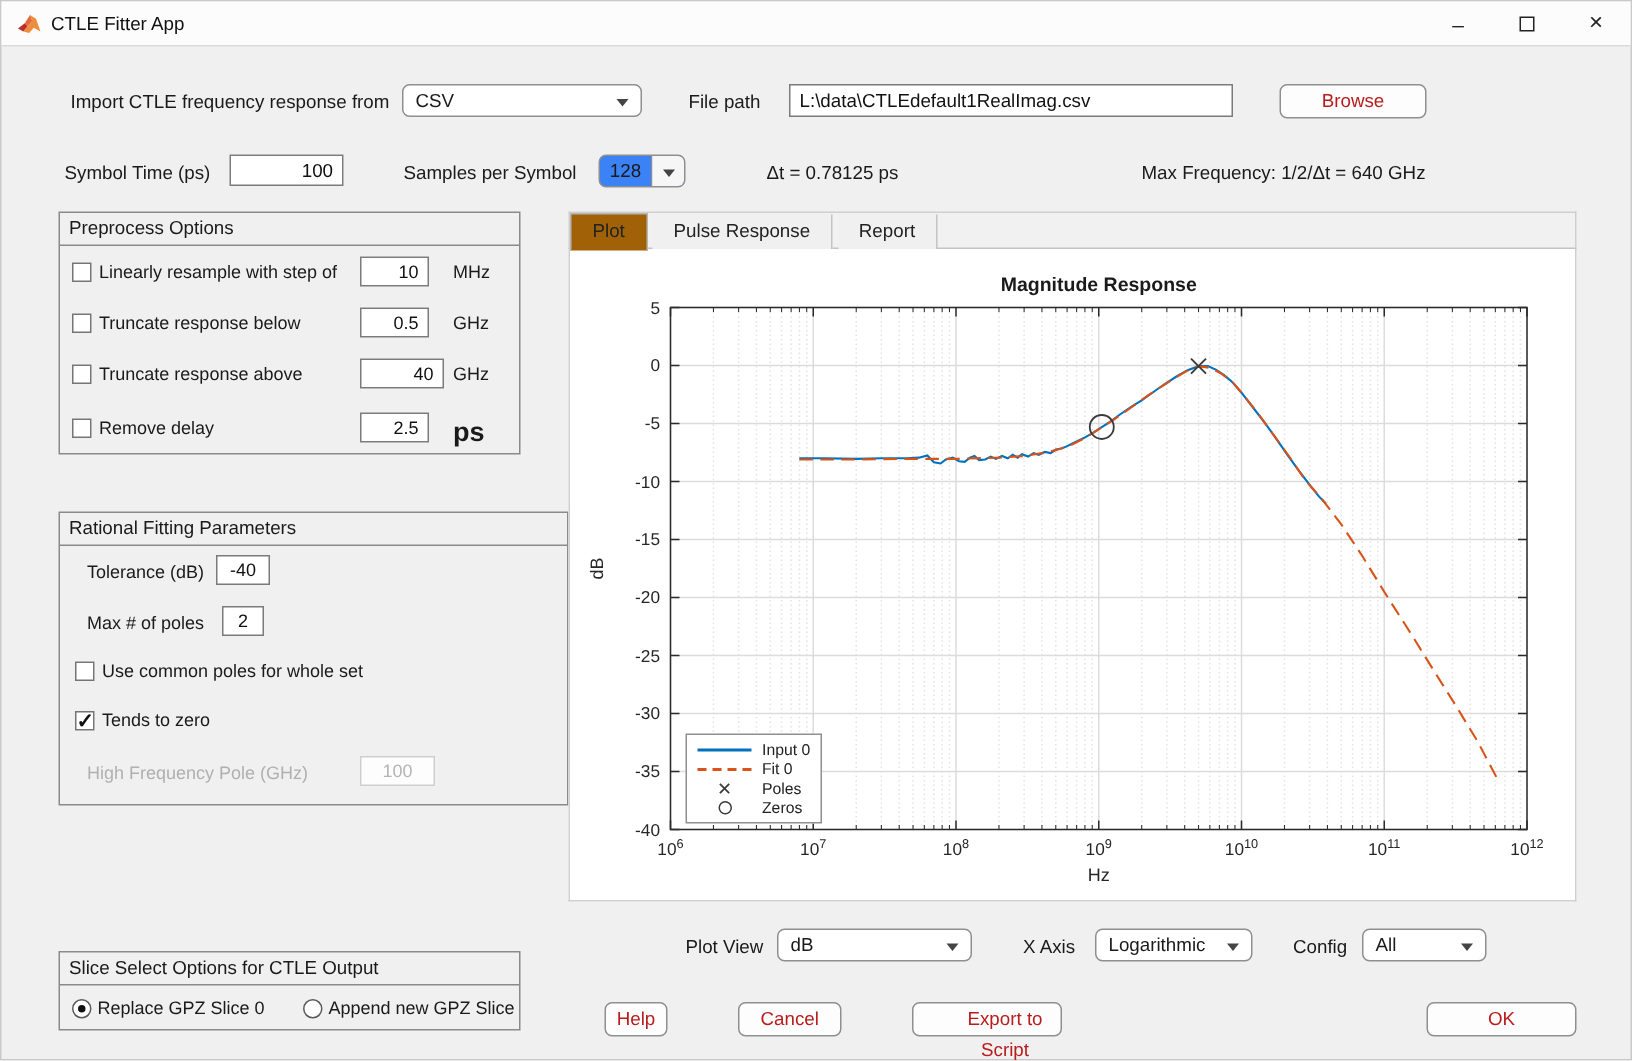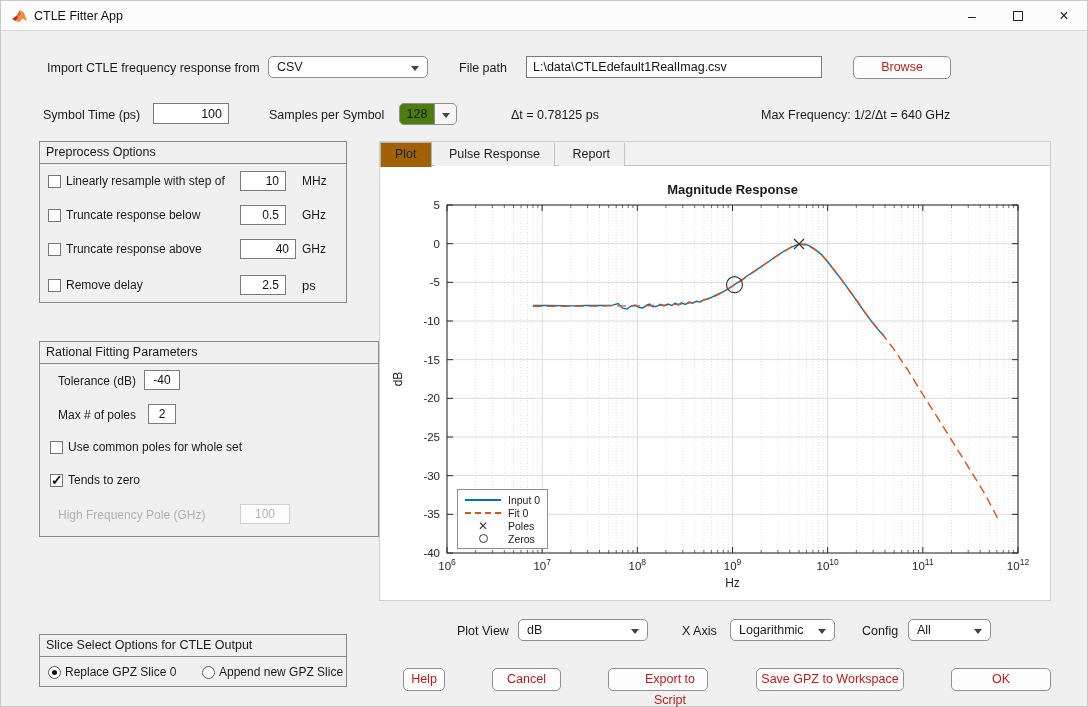--- a/index.html
+++ b/index.html
@@ -20,21 +20,21 @@
   
   .lbl { position:absolute; white-space:nowrap; }
   .readout { position:absolute; white-space:nowrap; }
   .txtinput { position:absolute; background:#fff; border:1px solid #7b7b7b; font-family:"Liberation Sans",sans-serif; font-size:12.5px; color:#111; padding:0 6px; }
   .txtinput.right { text-align:right; }
   .txtinput.center { text-align:center; padding:0 2px; }
   .txtinput.disabled { border-color:#cfcfcf; color:#b4b4b4; background:#fdfdfd; }
   .btn { position:absolute; height:23px; background:#fdfdfd; border:1px solid #8f8f8f; border-radius:5px; text-align:center; line-height:21px; font-size:12.5px; color:#b91c1c; cursor:pointer; }
   .dropdown { position:absolute; height:22px; background:#fff; border:1px solid #8f8f8f; border-radius:5px; line-height:20px; padding:0 22px 0 8px; cursor:pointer; }
   .dropdown .arr, .combo .arr { position:absolute; right:8px; top:9px; width:0; height:0; border-left:4px solid transparent; border-right:4px solid transparent; border-top:5px solid #444; }
-  .combo { position:absolute; height:22px; border:1px solid #8f8f8f; border-radius:5px; background:#4d7c0f; display:flex; cursor:pointer; }
+  .combo { position:absolute; height:22px; border:1px solid #8f8f8f; border-radius:5px; background:#3b82f6; display:flex; cursor:pointer; }
   .combo .val { width:34px; text-align:center; line-height:20px; }
   .combo .arrcell { width:22px; border-left:1px solid #8f8f8f; background:#f6f6f6; border-radius:0 4px 4px 0; position:relative; }
   .combo .arrcell .arr { right:6px; }
 
   .panel { position:absolute; border:1px solid #8a8a8a; background:#f0f0f0; }
   .panel .ptitle { display:block; height:22px; line-height:21px; padding-left:6px; border-bottom:1px solid #8a8a8a; font-size:12.5px; }
 
   .cb { position:absolute; width:13px; height:13px; background:#fff; border:1px solid #757575; }
   .cb .chk { display:none; position:absolute; left:0px; top:-3px; font-size:14px; font-weight:bold; color:#111; }
   .cb.checked .chk { display:block; }
@@ -110,21 +110,21 @@
       <span class="lbl" style="left:262px;top:66px;font-size:12px;">GHz</span>
 
       <span class="cb" style="left:8px;top:101px;"></span>
       <span class="lbl" style="left:26px;top:100px;font-size:12px;">Truncate response above</span>
       <input class="txtinput right" style="left: 200px; top: 97px; width: 56px; height: 20px; font-size: 12px;" value="40">
       <span class="lbl" style="left:262px;top:100px;font-size:12px;">GHz</span>
 
       <span class="cb" style="left:8px;top:137px;"></span>
       <span class="lbl" style="left:26px;top:136px;font-size:12px;">Remove delay</span>
       <input class="txtinput right" style="left: 200px; top: 133px; width: 46px; height: 20px; font-size: 12px;" value="2.5">
-      <span class="lbl" style="left:262px;top:136px;font-size:13px;">ps</span>
+      <span class="lbl" style="left:262px;top:136px;font-size:18px;font-weight:bold;">ps</span>
     </div>
   </div>
 
   <div class="panel" style="left:38px;top:340px;width:340px;height:196px;">
     <span class="ptitle">Rational Fitting Parameters</span>
     <span class="lbl" style="left:18px;top:32px;font-size:12px;">Tolerance (dB)</span>
     <input class="txtinput center" style="left: 104px; top: 28px; width: 36px; height: 20px; font-size: 12px;" value="-40">
     <span class="lbl" style="left:18px;top:66px;font-size:12px;">Max # of poles</span>
     <input class="txtinput center" style="left: 108px; top: 62px; width: 28px; height: 20px; font-size: 12px;" value="2">
     <span class="cb" style="left:10px;top:99px;"></span>
@@ -415,16 +415,15 @@
   </div>
   <div class="lbl" style="left:861px;top:623px;">Config</div>
   <div class="dropdown" style="left:907px;top:618px;width:83px;">
     <span>All</span>
     <span class="arr"></span>
   </div>
 
   <div class="btn" style="left:402px;top:667px;width:42px;">Help</div>
   <div class="btn" style="left:491px;top:667px;width:69px;">Cancel</div>
   <div class="btn" style="left:607px;top:667px;width:100px;padding-left:24px;">Export to Script</div>
-  <div class="btn" style="left:755px;top:667px;width:148px;">Save GPZ to Workspace</div>
   <div class="btn" style="left:950px;top:667px;width:100px;">OK</div>
 
 </div>
 
 </body></html>

